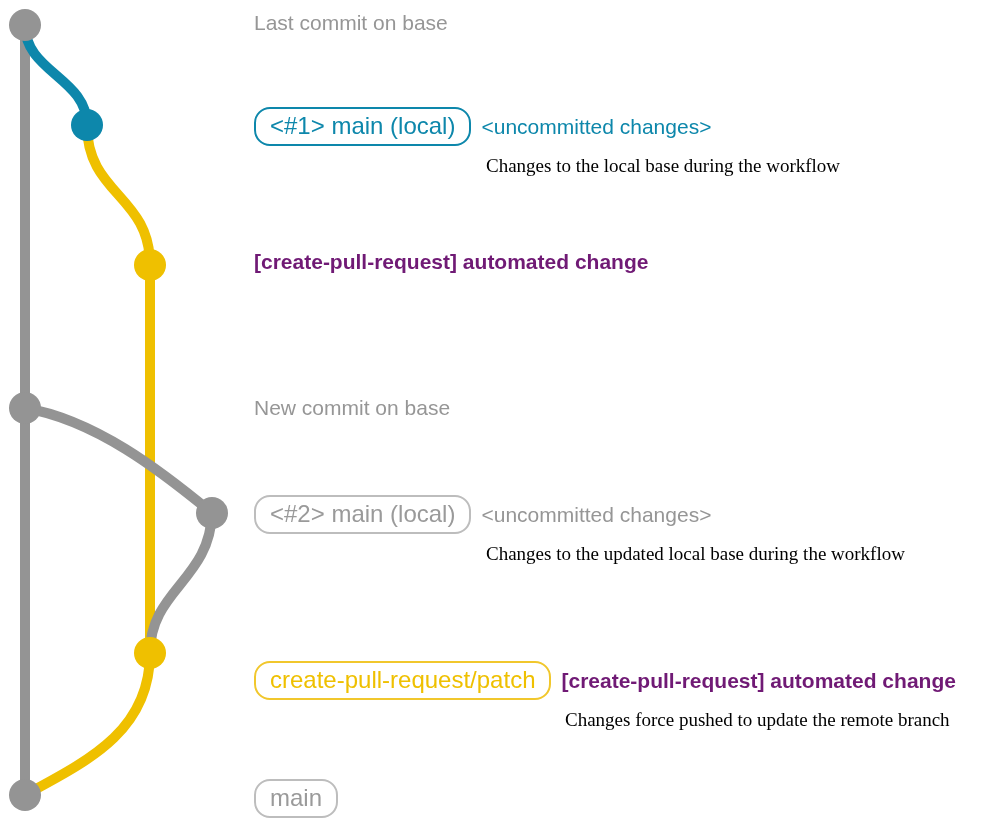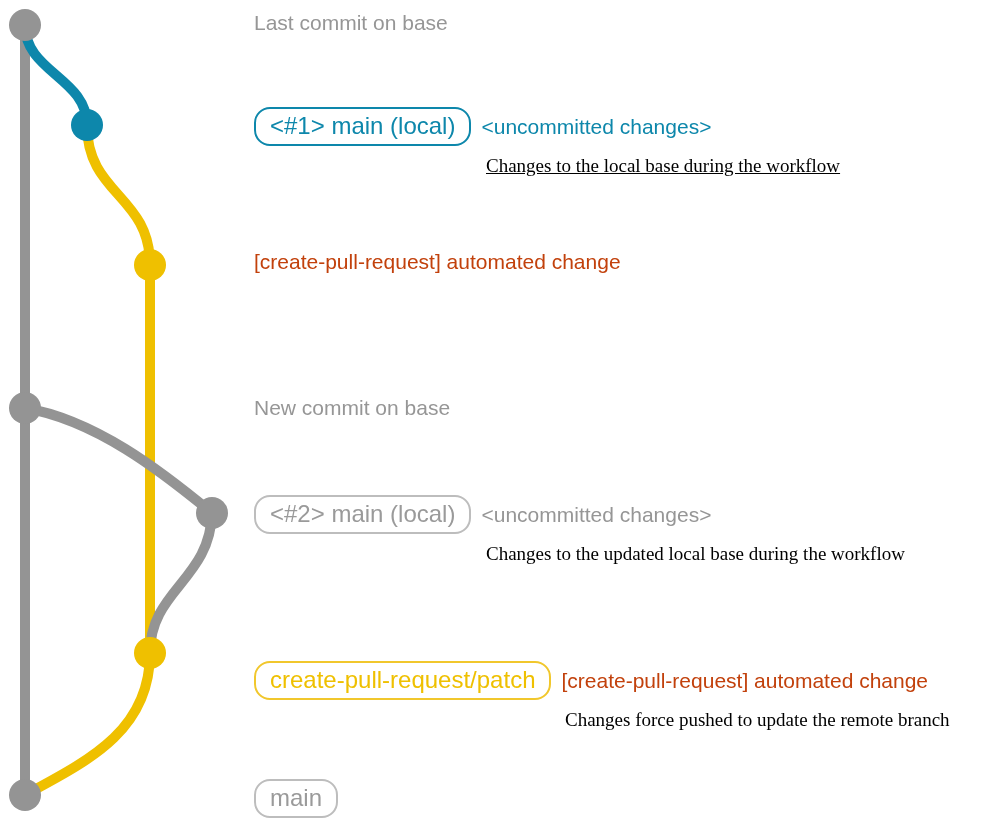--- a/index.html
+++ b/index.html
@@ -61,36 +61,36 @@
   .pill.gray   { border-color: #bdbdbd; color: #9a9a9a; }
   .pill.yellow { border-color: #f1c72c; color: #efc000; }
 
   
   .subject {
     font-size: 21px;
     line-height: 1;
   }
   .subject.gray   { color: #969696; }
   .subject.blue   { color: #0d87ab; }
-  .subject.yellow { color: #c2410c; }
+  .subject.yellow { color: #701a75; font-weight: bold; }
 
   
   .body-text {
     font-family: "Liberation Serif", "DejaVu Serif", serif;
     font-size: 19px;
     line-height: 1;
     color: #000000;
     margin-top: 10px;
     white-space: nowrap;
   }
 
   
   #ann-last-commit       { left: 254px; top: 12px; }
   #ann-local-1           { left: 254px; top: 107px; }
-  #ann-local-1 .body-text{ margin-left: 232px; text-decoration: underline; }
+  #ann-local-1 .body-text{ margin-left: 232px; }
   #ann-automated-1       { left: 254px; top: 251px; }
   #ann-automated-1 .body-text { margin-left: 17px; }
   #ann-new-commit        { left: 254px; top: 397px; }
   #ann-local-2           { left: 254px; top: 495px; }
   #ann-local-2 .body-text{ margin-left: 232px; }
   #ann-automated-2       { left: 254px; top: 633px; margin-top: 28px; }
   #ann-automated-2 .body-text { margin-left: 311px; }
   #ann-merge             { left: 254px; top: 779px; }
 </style>
 </head>

